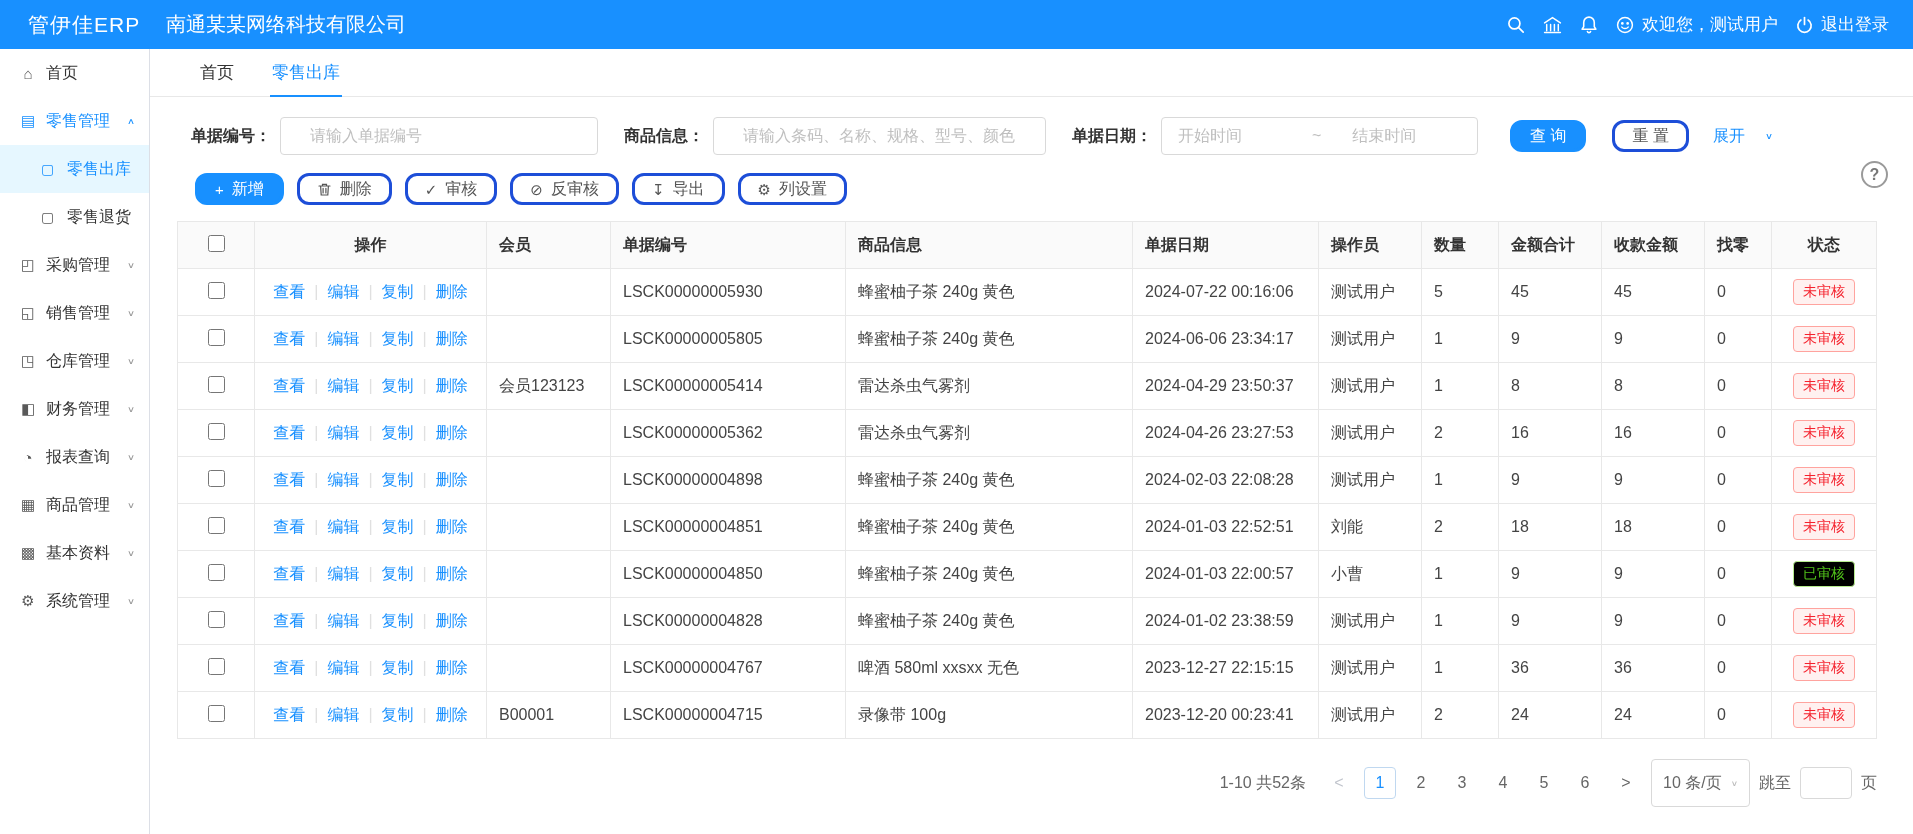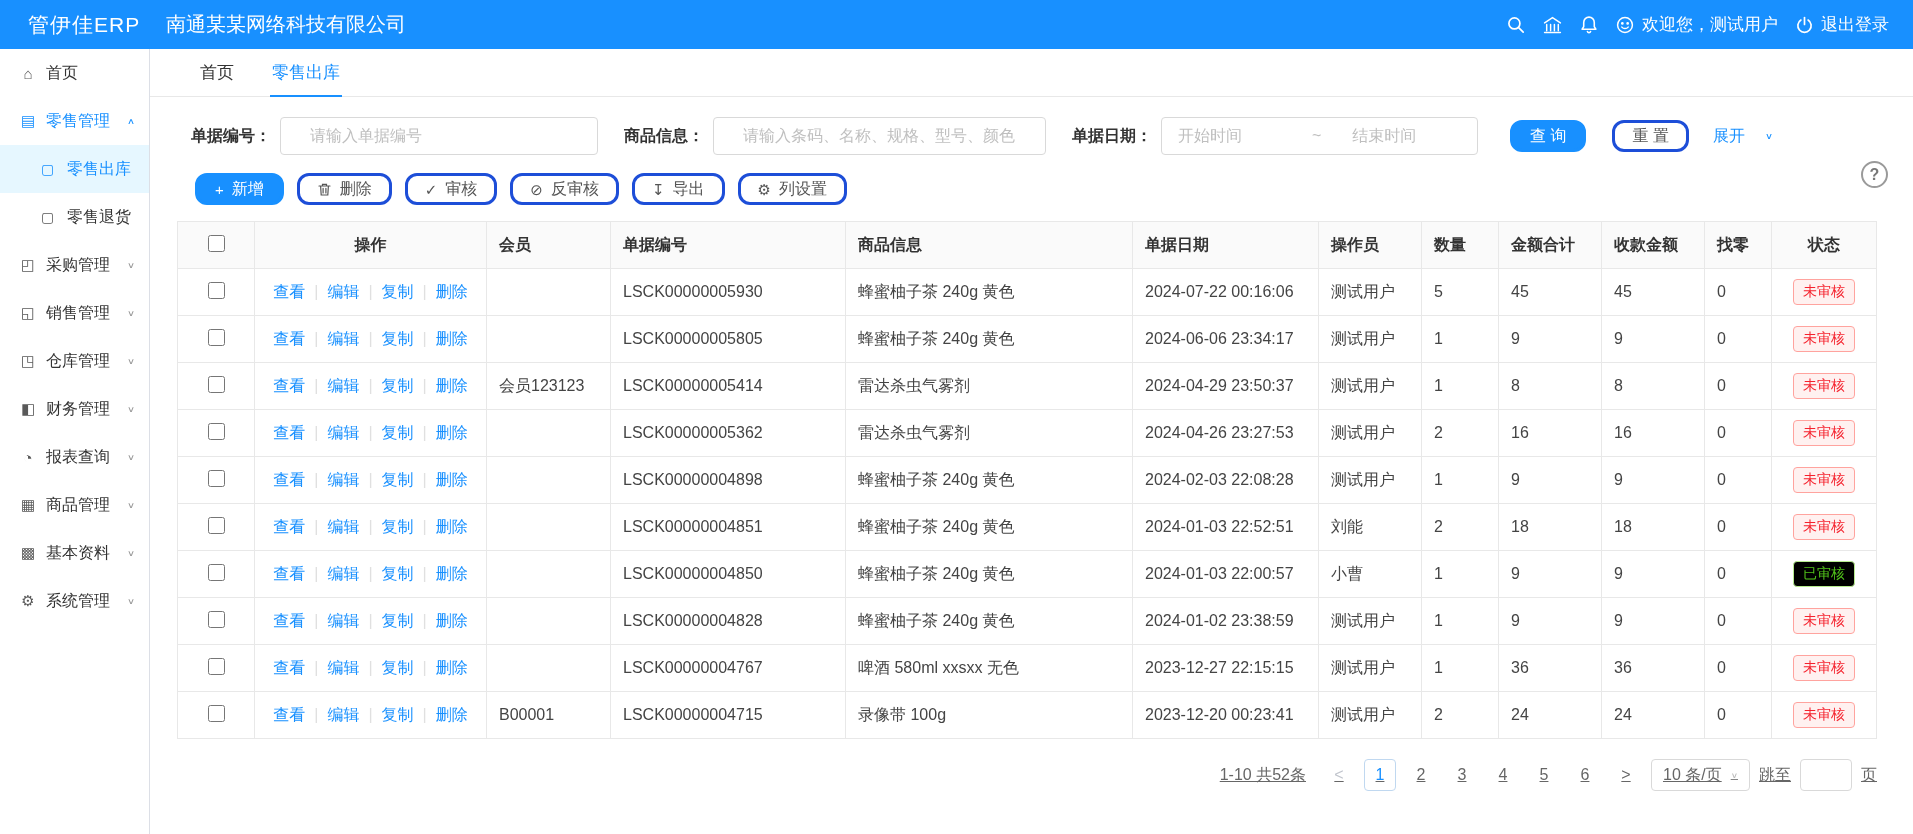--- a/index.html
+++ b/index.html
@@ -68,27 +68,27 @@
   .cb-cell input { width:17px; height:17px; cursor:pointer; }
   .center { text-align:center; }
   .actions-cell { text-align:center; }
   .action-link { color:#1890ff; text-decoration:none; cursor:pointer; }
   .link-sep { color:#e0e0e0; margin:0 9px; }
   .badge { display:inline-block; padding:3px 9px; font-size:14px; border-radius:4px; line-height:1.25; }
   .badge-danger { color:#f5222d; background:#fff1f0; border:1px solid #ffa39e; }
   .badge-success { color:#52c41a; background:#000000; border:1px solid #b7eb8f; }
 
   
-  .pagination { display:flex; align-items:center; justify-content:flex-end; gap:9px; margin-top:20px; color:#666; font-size:16px;text-decoration:underline; }
+  .pagination { display:flex; align-items:center; justify-content:flex-end; gap:9px; margin-top:20px; color:#666; font-size:16px; }
   .pg-total { margin-right:8px; color:#666; }
   .page-item { min-width:32px; height:32px; display:inline-flex; align-items:center; justify-content:center; cursor:pointer; border-radius:4px; color:#666; padding:0 4px; }
   .page-item.active { border:1px solid #c0d8f0; color:#1890ff; background:#fff; }
   .page-arrow { color:#c0c4cc; }
   .page-arrow.next { color:#666; }
-  .page-size { height:32px; border:1px solid #d9d9d9; border-radius:4px; display:inline-flex; align-items:center; padding:0 11px; gap:9px; color:#666; cursor:pointer; background:#fff; }
+  .page-size { height:48px; border:1px solid #d9d9d9; border-radius:4px; display:inline-flex; align-items:center; padding:0 11px; gap:9px; color:#666; cursor:pointer; background:#fff; }
   .select-caret { font-size:10px; color:#bbb; transform:scaleY(.8); }
   .jump-input { width:52px; height:32px; border:1px solid #d9d9d9; border-radius:4px; outline:none; padding:0 6px; font-size:16px; font-family:inherit; }
 
   .help-fab { position:absolute; top:112px; right:26px; width:27px; height:27px; border:2px solid #9a9a9a; border-radius:50%; color:#777; display:flex; align-items:center; justify-content:center; font-size:16px; font-weight:bold; cursor:pointer; background:#fff; }
 </style>
 </head>
 <body>
 
 <div class="topbar">
   <div class="logo">管伊佳ERP</div>

